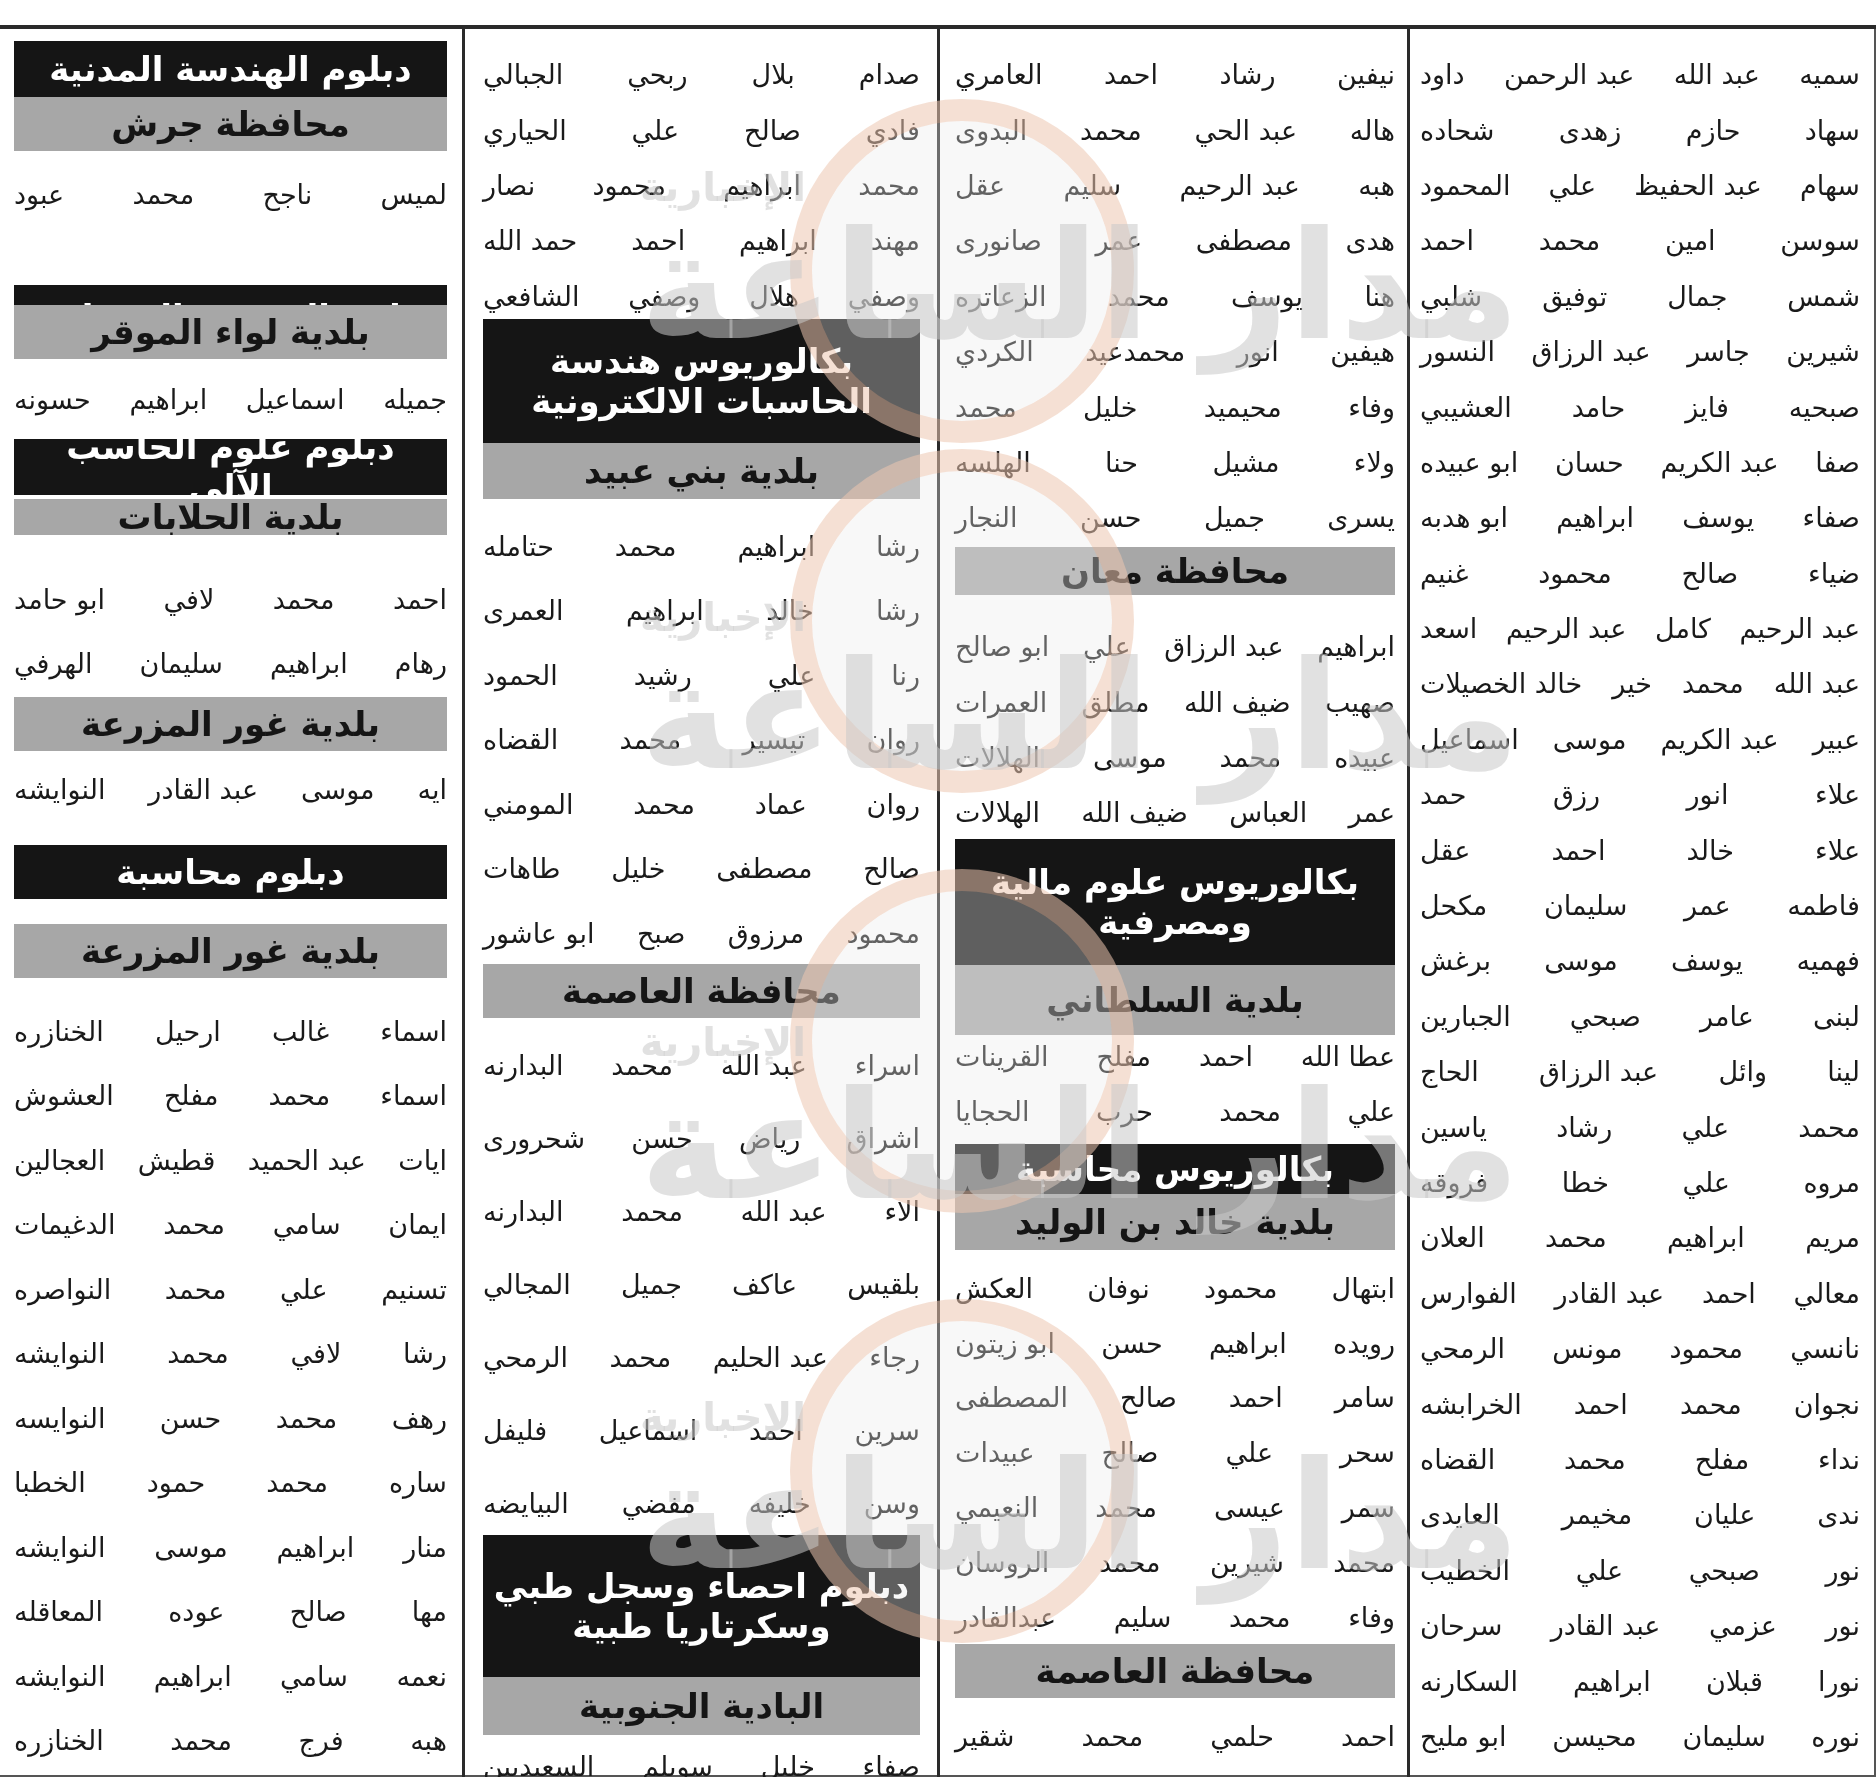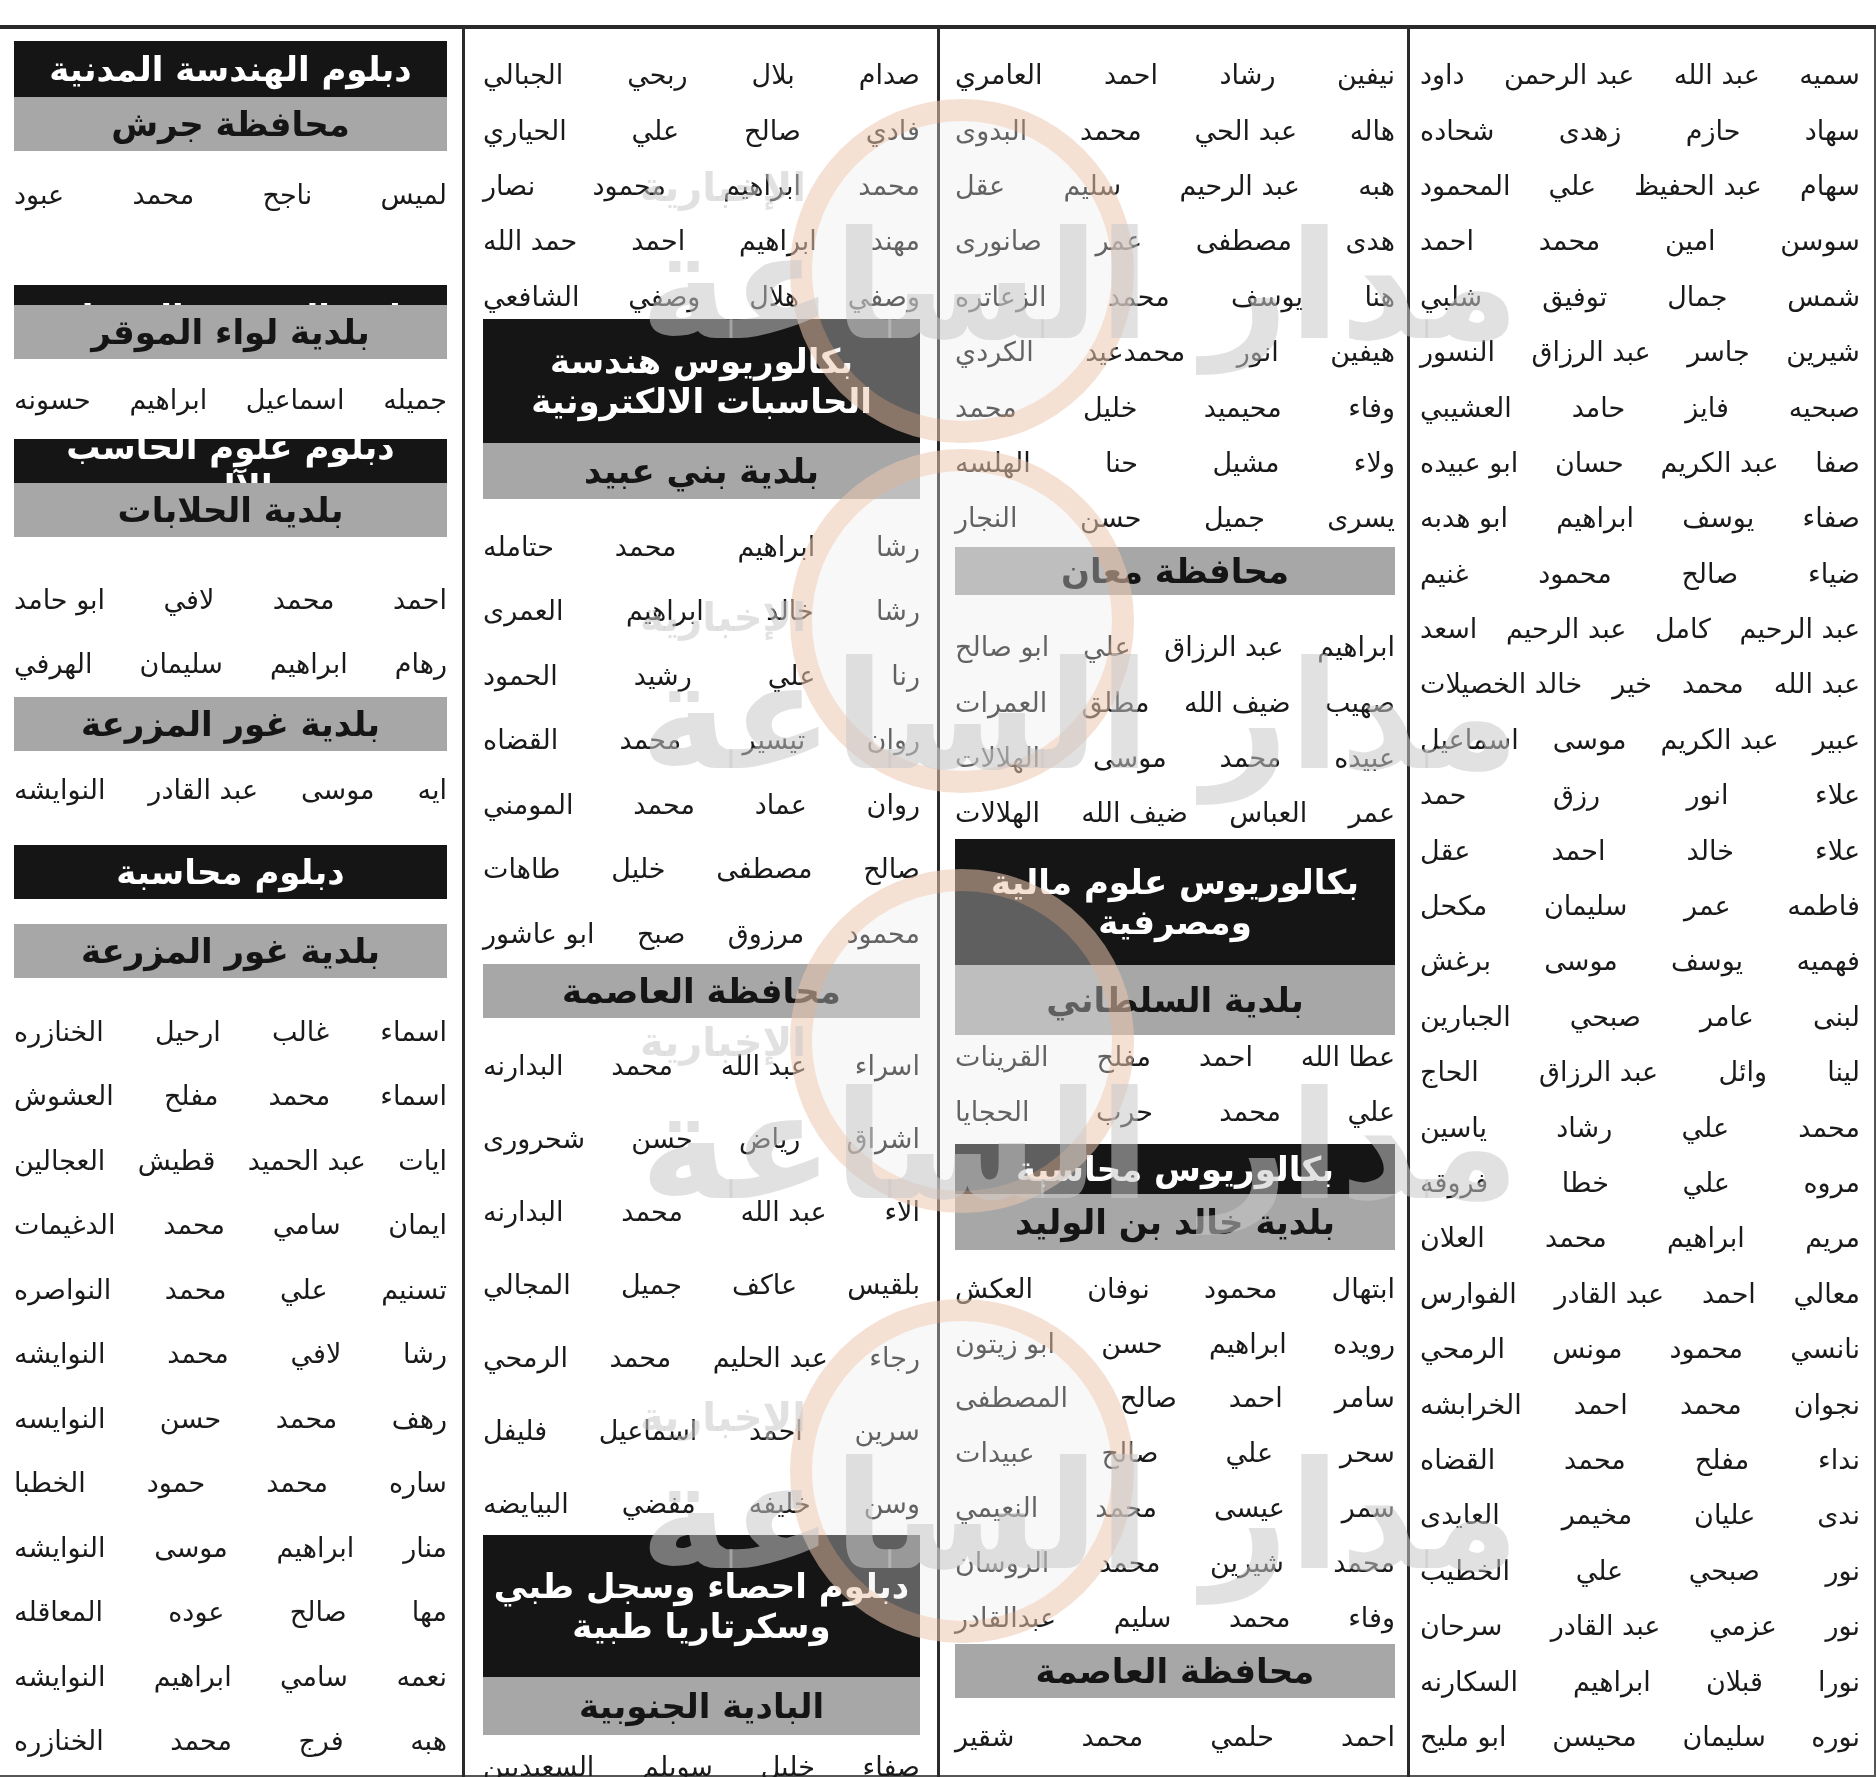--- a/index.html
+++ b/index.html
@@ -541,21 +541,21 @@
       <div class="block hdr-gray" style="top: 276px; height: 54px;">بلدية لواء الموقر</div>
       <ul class="block entries" style="top: 340px;">
         <li class="entry" style="height: 60px;">
           <span>جميله</span>
           <span>اسماعيل</span>
           <span>ابراهيم</span>
           <span>حسونه</span>
         </li>
       </ul>
       <div class="block hdr-black" style="top: 410px; height: 56px; display: flex; align-items: center; justify-content: center; padding: 0px 10px;">دبلوم علوم الحاسب الآلي</div>
-      <div class="block hdr-gray" style="top: 454px; height: 54px;">بلدية الحلابات</div>
+      <div class="block hdr-gray" style="top: 470px; height: 36px;">بلدية الحلابات</div>
       <ul class="block entries" style="top: 538px;">
         <li class="entry" style="height: 64px;">
           <span>احمد</span>
           <span>محمد</span>
           <span>لافي</span>
           <span>ابو حامد</span>
         </li>
         <li class="entry" style="height: 64px;">
           <span>رهام</span>
           <span>ابراهيم</span>

